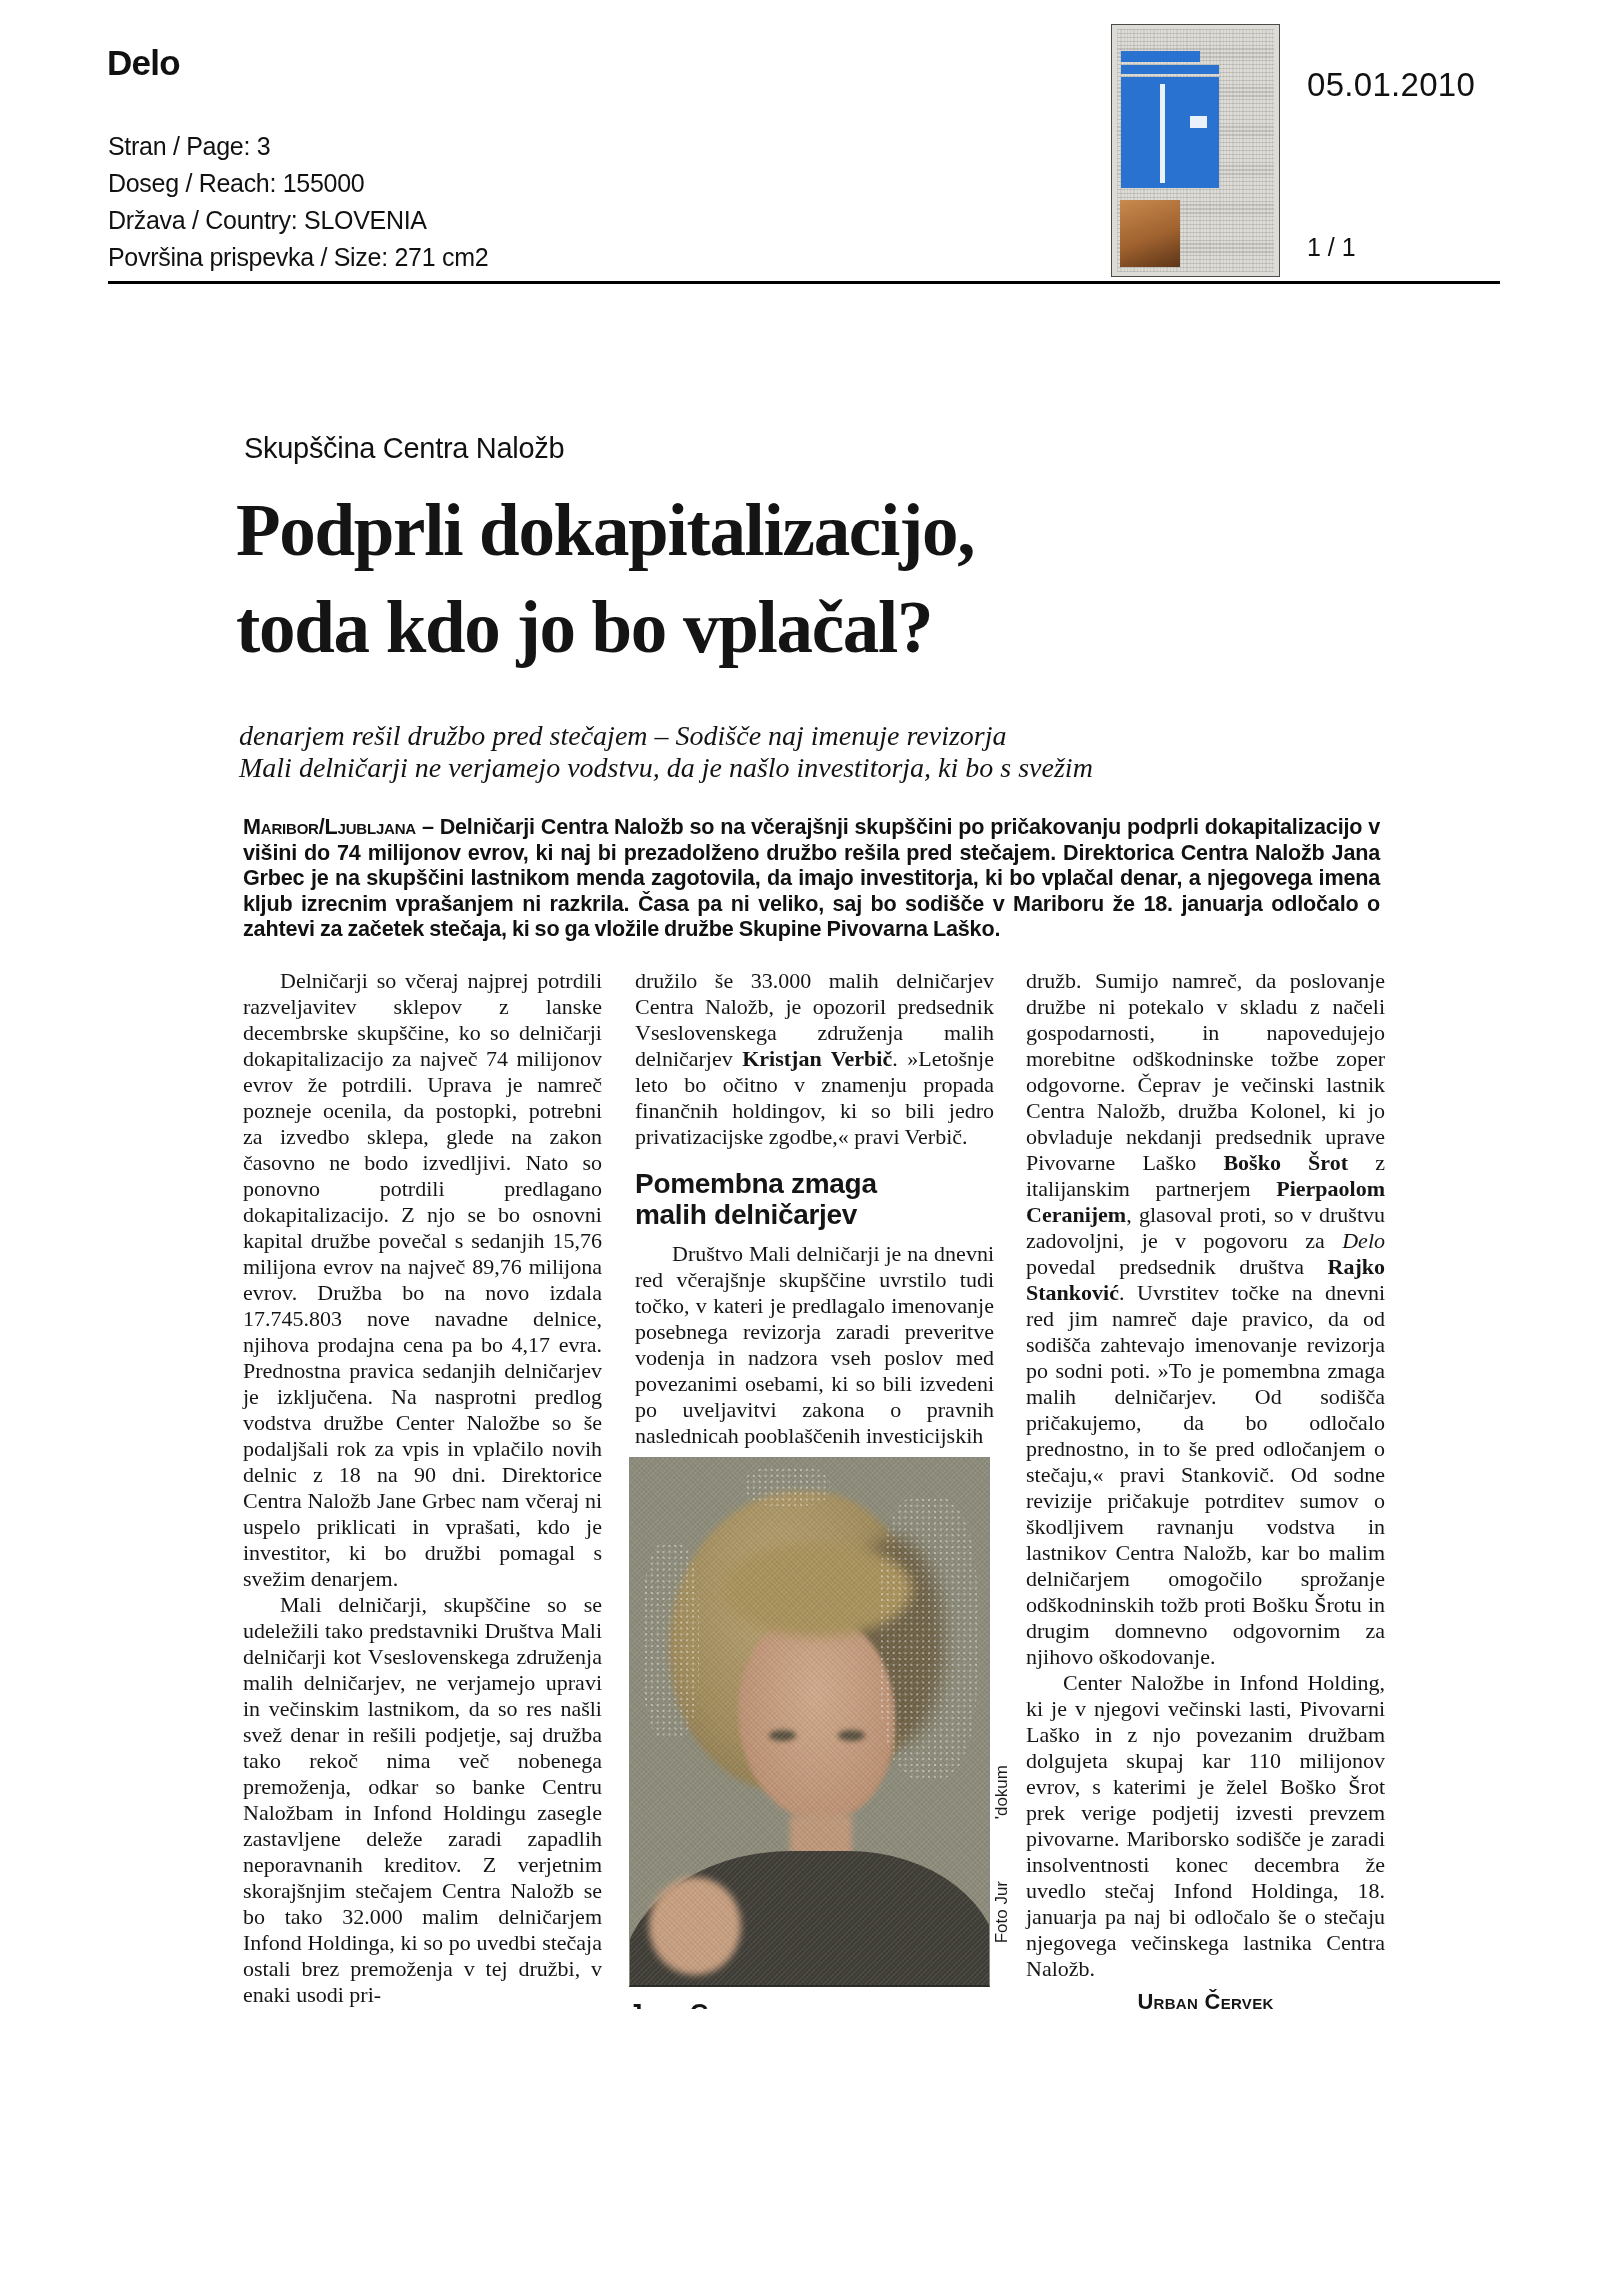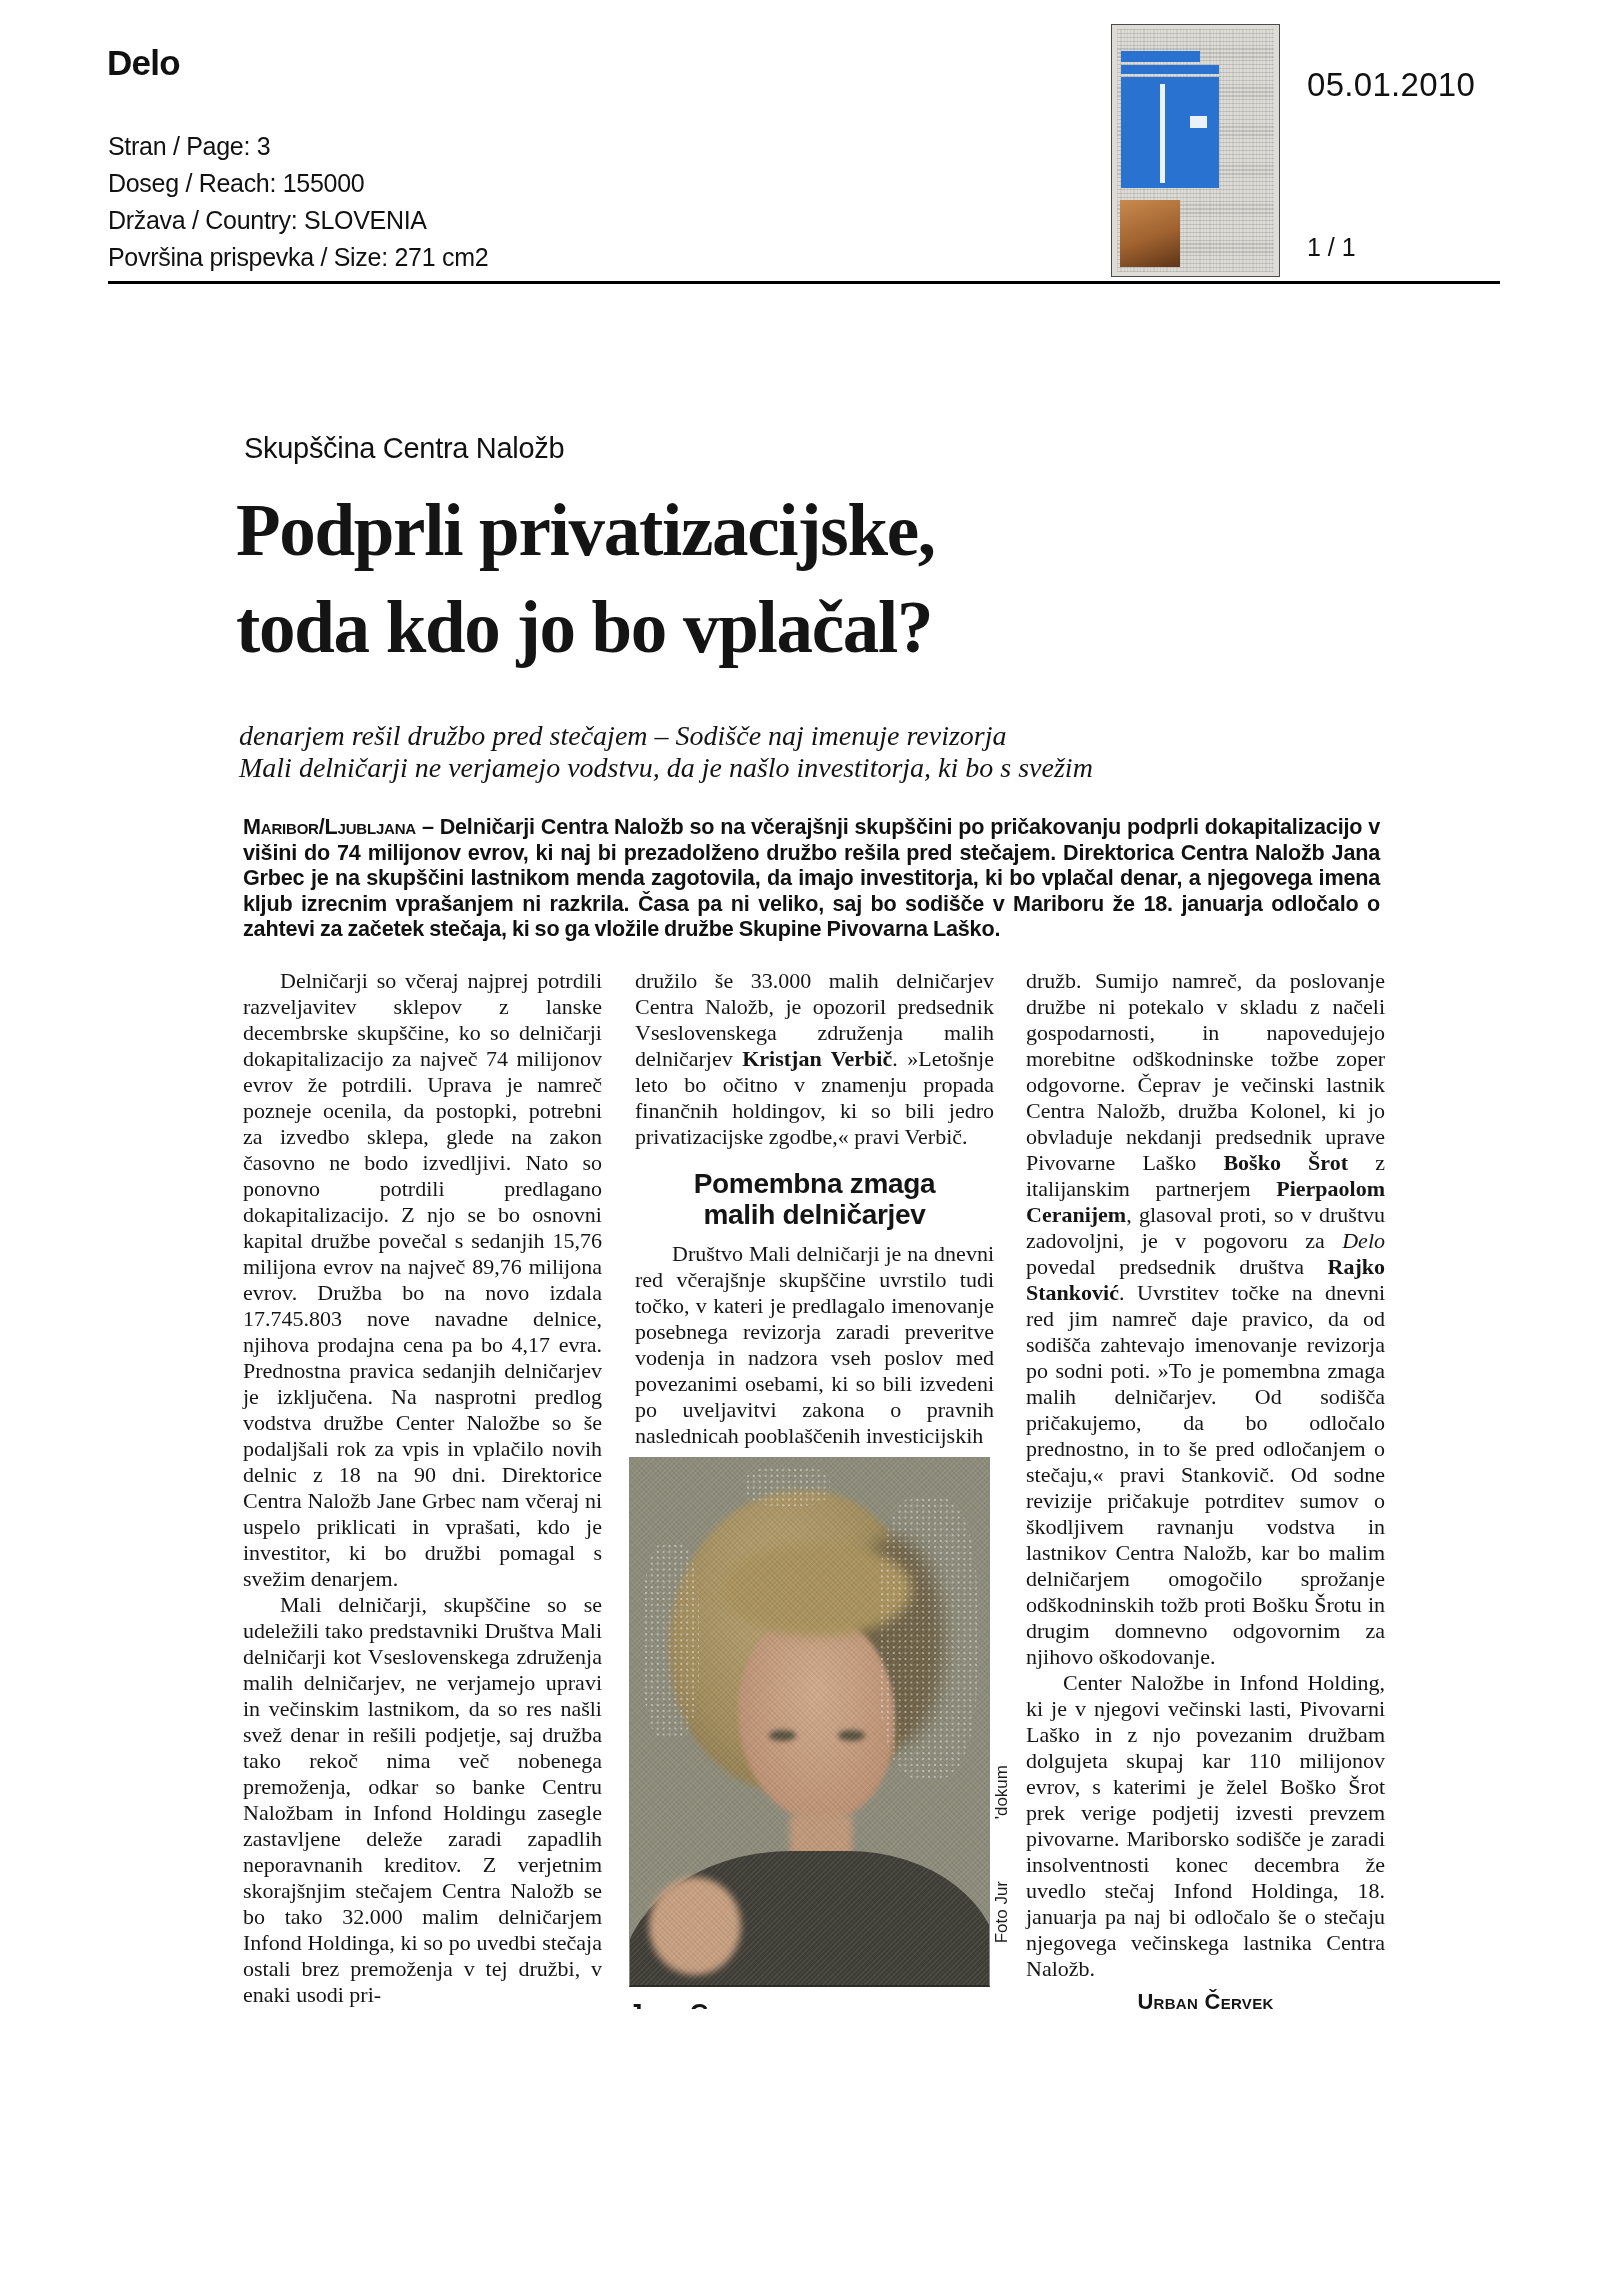--- a/index.html
+++ b/index.html
@@ -35,21 +35,21 @@
   .seg-b{font-weight:bold;}
   .seg-i{font-style:italic;}
 
   
   .col{position:absolute;top:968px;width:359px;font-family:"Liberation Serif",serif;font-size:22px;line-height:26px;text-align:justify;color:#151515;}
   .col-1{left:243px;}
   .col-2{left:635px;}
   .col-3{left:1026px;}
   .col p{margin:0;}
   .col p.indent{text-indent:37px;}
-  .col-subhead{font-family:"Liberation Sans",sans-serif;font-weight:bold;font-size:28px;line-height:31px;margin:18.3px 0 10.5px 0;text-align:center;letter-spacing:-0.3px;}
+  .col-subhead{font-family:"Liberation Sans",sans-serif;font-weight:bold;font-size:28px;line-height:31px;margin:18.3px 0 10.5px 0;text-align:left;letter-spacing:-0.3px;}
 
   
   .photo-block{position:relative;width:361px;margin-left:-6.5px;margin-top:7.9px;}
   .photo{position:relative;width:361px;height:530px;background:#8d8c7b;overflow:hidden;border:0.7px solid #8a8a82;border-bottom:2.6px solid #2c2c28;box-sizing:border-box;}
   .photo::after{content:"";position:absolute;left:0;top:0;right:0;bottom:0;
     background:
       repeating-linear-gradient(135deg, rgba(255,255,255,.07) 0 1.3px, transparent 1.3px 3.3px),
       repeating-linear-gradient(45deg, rgba(0,0,0,.06) 0 1.3px, transparent 1.3px 3.3px);}
   .p-hair{position:absolute;left:39px;top:33px;width:249px;height:301px;border-radius:55% 45% 40% 50%;
     background:radial-gradient(ellipse at 45% 35%, #b9a374 0%, #a18c5c 55%, #84714a 90%);filter:blur(3.3px);}
@@ -98,21 +98,21 @@
     </div>
     <div class="thumb-photo"></div>
   </div>
 
   <div class="page-indicator">1 / 1</div>
   <div class="header-rule"></div>
 
   <div class="kicker">Skupščina Centra Naložb</div>
 
   <div class="headline">
-    <div>Podprli privatizacijske,</div>
+    <div>Podprli dokapitalizacijo,</div>
     <div>toda kdo jo bo vplačal?</div>
   </div>
 
   <div class="subhead-dek">
     <div>denarjem rešil družbo pred stečajem – Sodišče naj imenuje revizorja</div>
     <div>Mali delničarji ne verjamejo vodstvu, da je našlo investitorja, ki bo s svežim</div>
   </div>
 
   <div class="lead"><span class="sc">Maribor/Ljubljana</span><span> – Delničarji Centra Naložb so na včerajšnji skupščini po pričakovanju podprli dokapitalizacijo v višini do 74 milijonov evrov, ki naj bi prezadolženo družbo rešila pred stečajem. Direktorica Centra Naložb Jana Grbec je na skupščini lastnikom menda zagotovila, da imajo investitorja, ki bo vplačal denar, a njegovega imena kljub izrecnim vprašanjem ni razkrila. Časa pa ni veliko, saj bo sodišče v Mariboru že 18. januarja odločalo o zahtevi za začetek stečaja, ki so ga vložile družbe Skupine Pivovarna Laško.</span></div>
 

